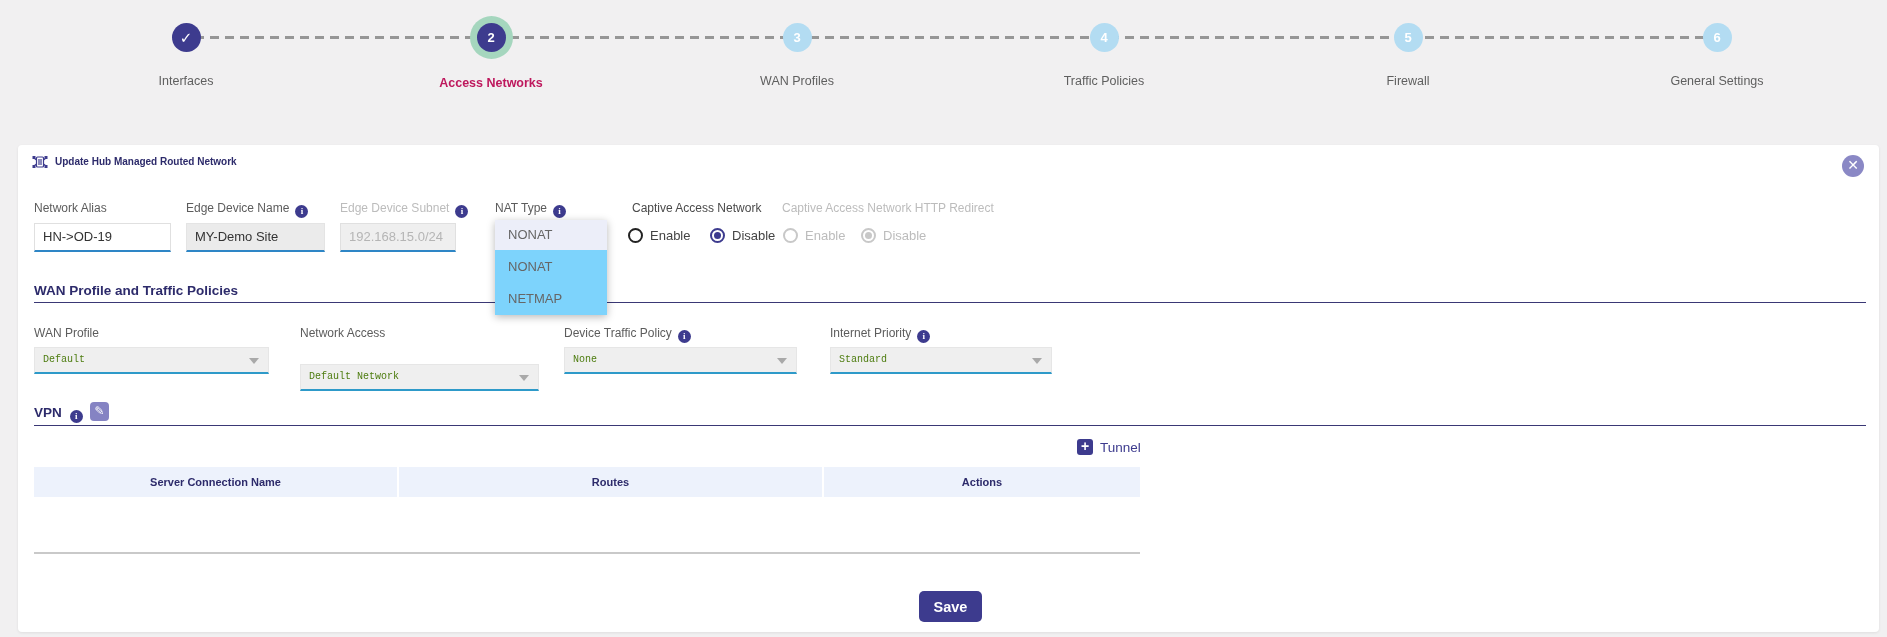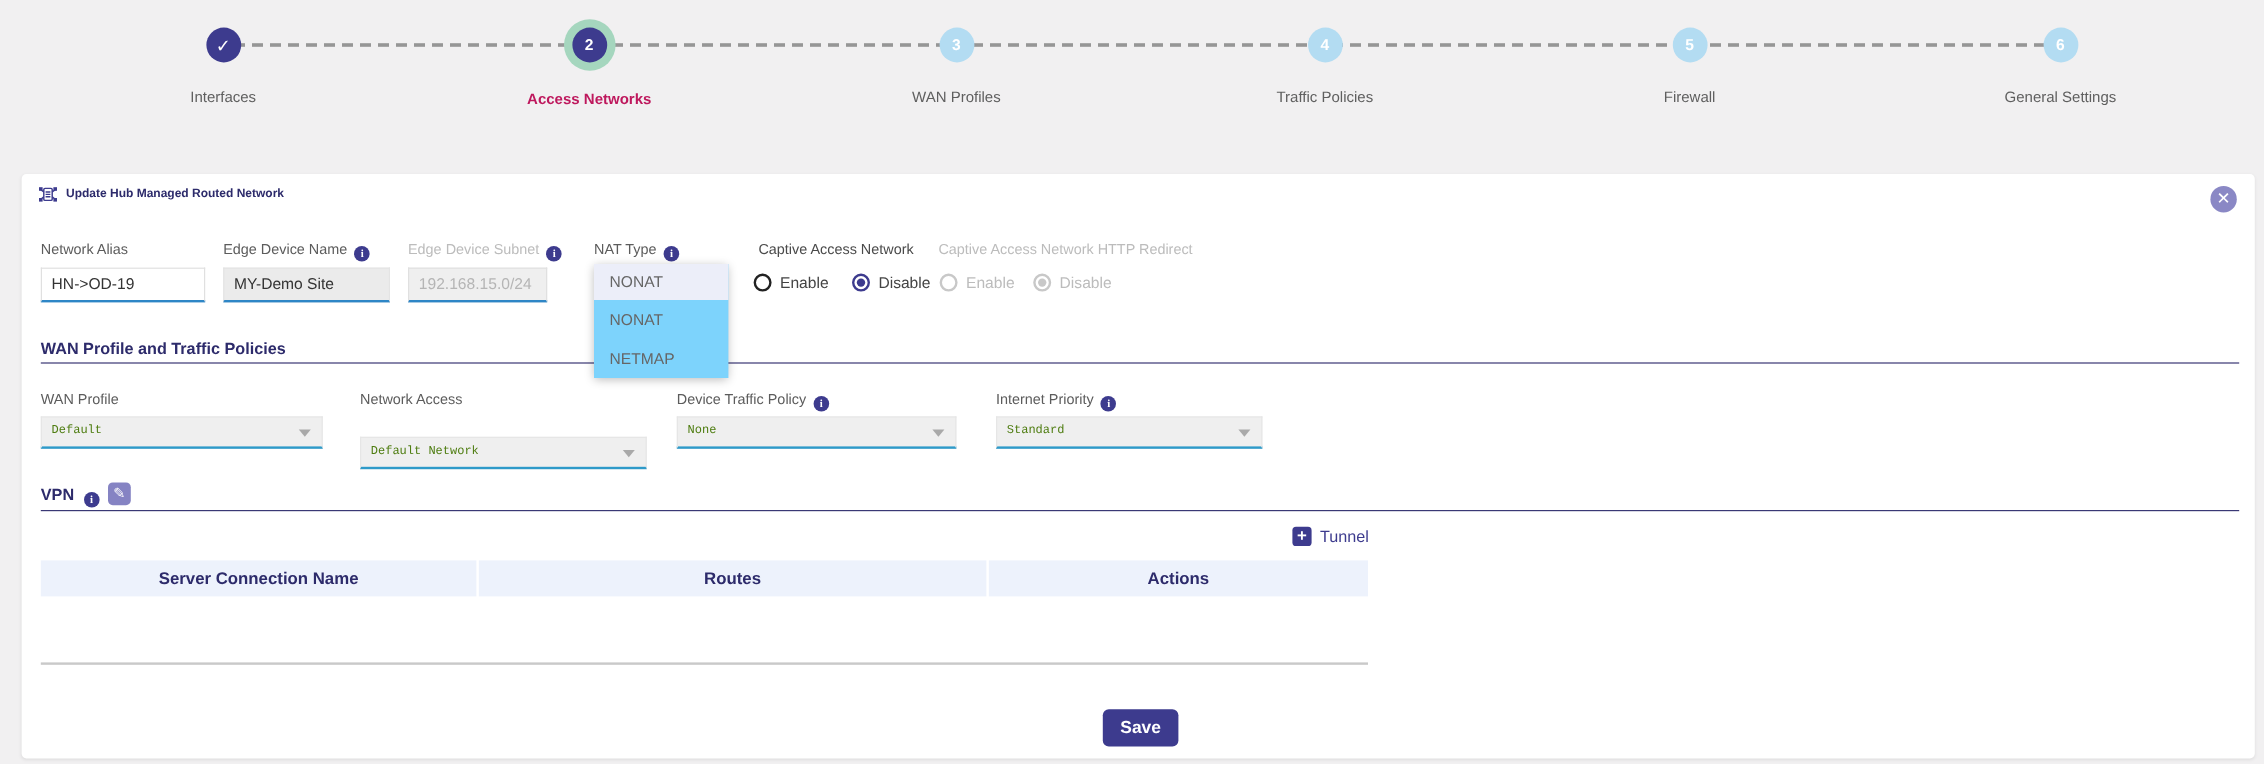--- a/index.html
+++ b/index.html
@@ -72,21 +72,21 @@
     background:#8583c3; color:#fff; font-size:12px; text-align:center; line-height:19px; cursor:pointer; }
   .tunnel-btn { position:absolute; left:1077px; top:439px; display:flex; align-items:center; cursor:pointer; }
   .plus-sq { width:16px; height:16px; border-radius:3px; background:#3d3b8e; color:#fff;
     font-size:14px; font-weight:bold; text-align:center; line-height:15px; }
   .tunnel-lbl { font-size:13.5px; color:#3d3b8e; margin-left:7px; }
 
   
   .vpn-table { position:absolute; left:34px; top:467px; width:1106px; }
   .vpn-thead { display:flex; gap:2px; }
   .vpn-th { background:#edf2fc; height:30px; line-height:30px; text-align:center;
-    font-size:14px; font-weight:bold; color:#2d2b6b; }
+    font-size:11px; font-weight:bold; color:#2d2b6b; }
   .th-c1 { width:363px; } .th-c2 { width:423px; } .th-c3 { width:316px; }
   .vpn-tbody { height:57px; background:#fff; border-bottom:2px solid #c9c9c9; }
 
   .save-btn { position:absolute; left:919px; top:591px; width:63px; height:31px; background:#3d3b8e;
     border:none; border-radius:5px; color:#fff; font-size:14.5px; font-weight:bold; cursor:pointer;
     font-family:"Liberation Sans","DejaVu Sans",sans-serif; }
 </style>
 </head>
 <body>
 

